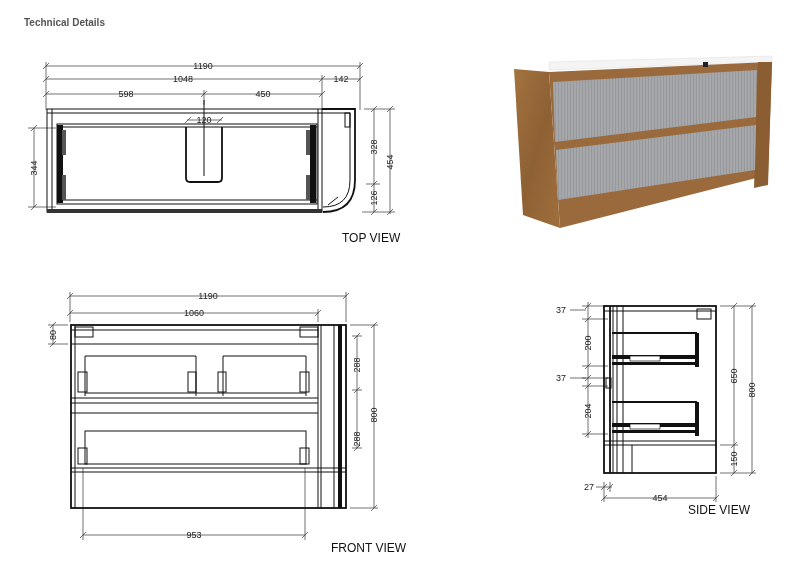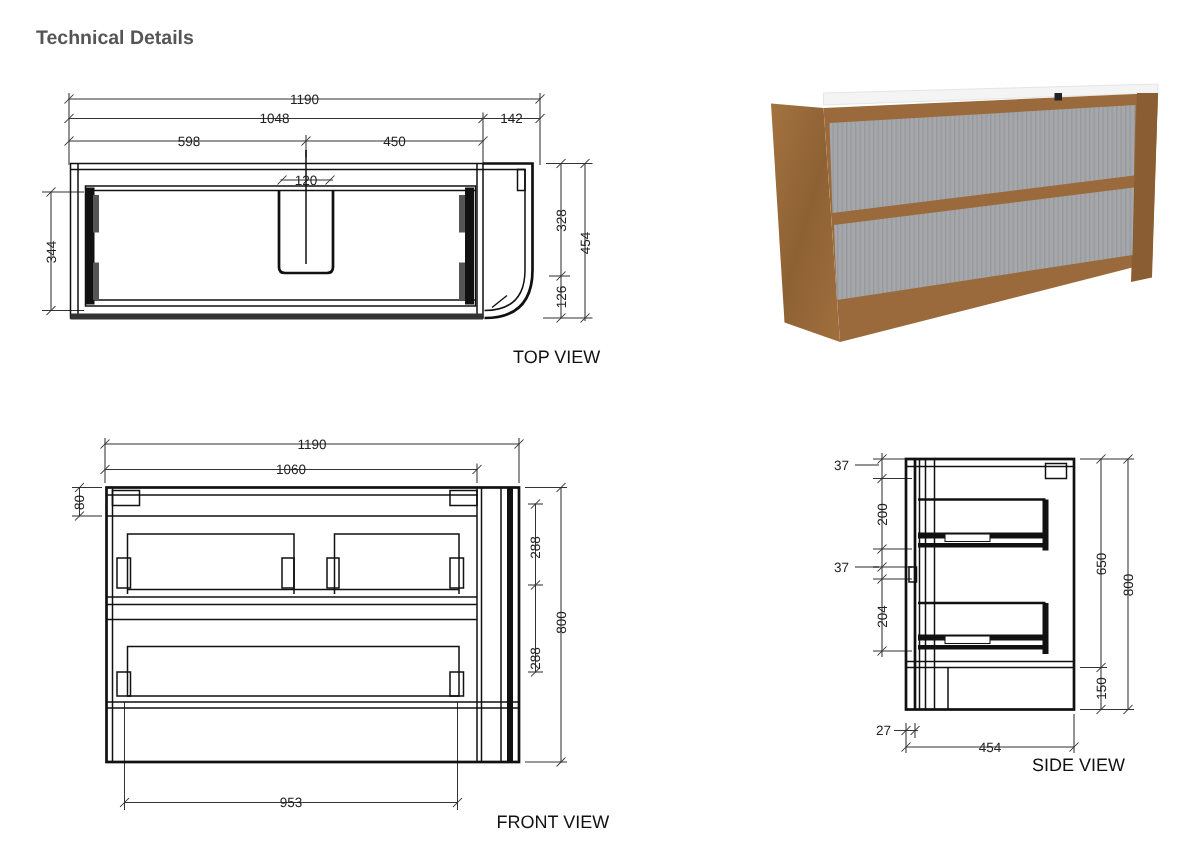--- a/index.html
+++ b/index.html
@@ -1,17 +1,17 @@
 <!DOCTYPE html>
 <html><head>
 <meta charset="utf-8">
 <style>
   html, body { margin:0; padding:0; background:#ffffff; }
   body { width:800px; height:562px; position:relative; overflow:hidden; font-family:"Liberation Sans", sans-serif; }
-  .title { position:absolute; left:24px; top:17px; font-size:13px; font-weight:bold; color:#555555; letter-spacing:0; }
+  .title { position:absolute; left:24px; top:17px; font-size:10px; font-weight:bold; color:#555555; letter-spacing:0; }
   svg { position:absolute; left:0; top:0; }
   .dim { font-family:"Liberation Sans", sans-serif; font-size:9px; fill:#222; }
   .lbl { font-family:"Liberation Sans", sans-serif; font-size:12px; fill:#111; }
   .th { stroke:#111; stroke-width:1; fill:none; }
   .tk { stroke:#111; stroke-width:1.8; fill:none; }
   .dl { stroke:#333; stroke-width:0.7; fill:none; }
 </style>
 </head>
 <body>
 

